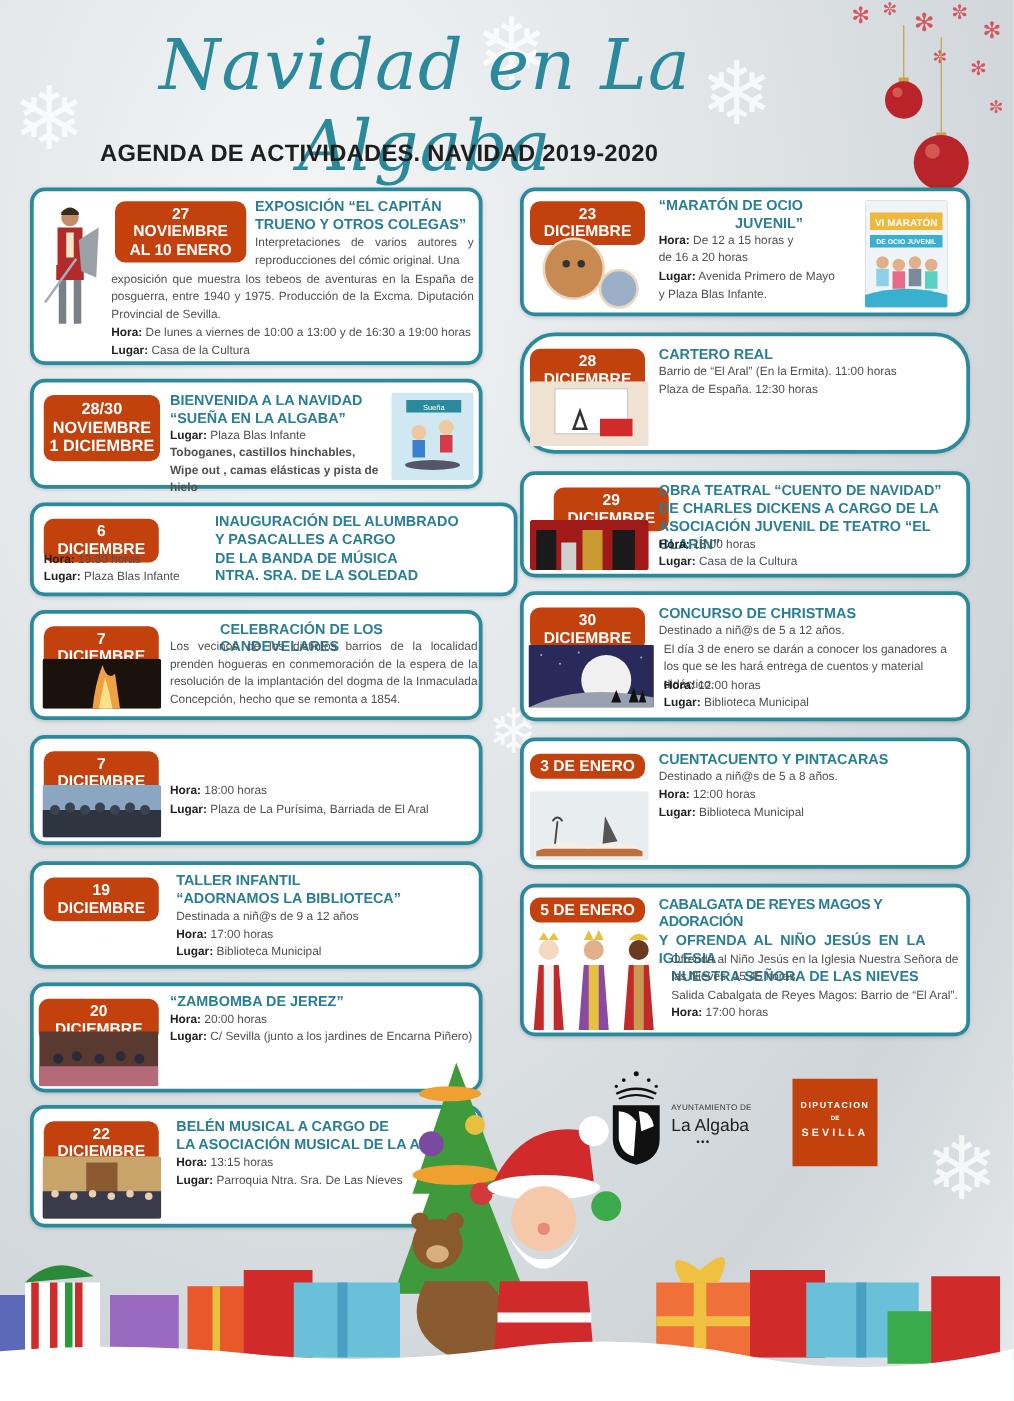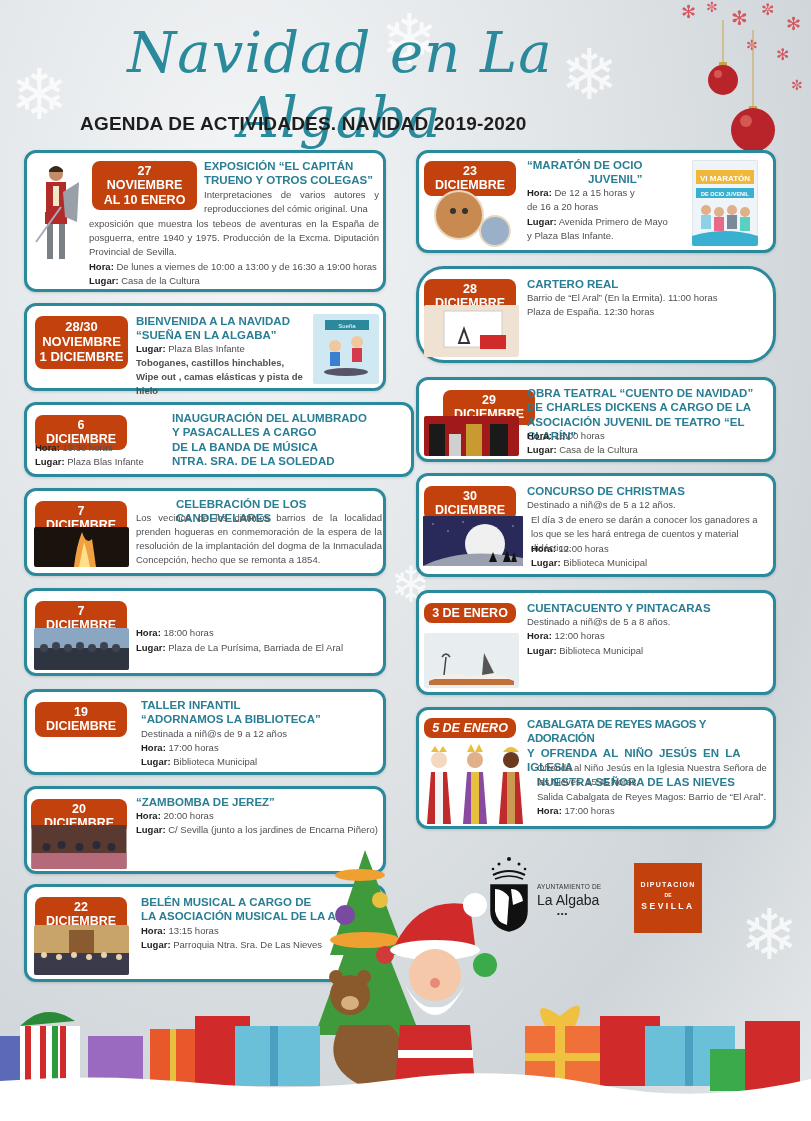--- a/index.html
+++ b/index.html
@@ -322,21 +322,21 @@
     <path d="M20 42 L22 24 M18 24 Q22 18 26 24" stroke="#444" fill="none" stroke-width="1.5"></path>
     <path d="M58 42 L60 20 L70 40Z" fill="#555"></path>
   </svg>
   <div class="heading" style="left:108px;top:8px;">CUENTACUENTO Y PINTACARAS</div>
   <div class="body" style="left:108px;top:22px;">Destinado a niñ@s de 5 a 8 años.</div>
   <div class="body" style="left:108px;top:36px;"><b>Hora:</b> <span>12:00 horas</span></div>
   <div class="body" style="left:108px;top:51px;"><b>Lugar:</b> <span>Biblioteca Municipal</span></div>
 </div>
 
 <div class="card" style="left:416px;top:707px;width:360px;height:122px;">
-  <div class="badge" style="left:5px;top:8px;width:92px;font-style:italic;">5 DE ENERO</div>
+  <div class="badge" style="left:5px;top:8px;width:92px;">5 DE ENERO</div>
   <svg class="pic" viewBox="0 0 110 80" style="left:4px;top:34px;width:110px;height:80px;">
     <g>
         <path d="M8 8 L12 2 L16 8 L20 2 L24 8Z" fill="#e8c040"></path>
         <circle cx="16" cy="16" r="8" fill="#f4d8c0"></circle>
         <path d="M4 80 L8 28 L24 28 L28 80Z" fill="#c02a2a"></path>
         <rect x="12" y="28" width="8" height="52" fill="#f4f4f4"></rect>
       </g>
     <g>
         <path d="M44 8 L48 0 L52 8 L56 0 L60 8Z" fill="#e8c040"></path>
         <circle cx="52" cy="16" r="8" fill="#e0b08a"></circle>

